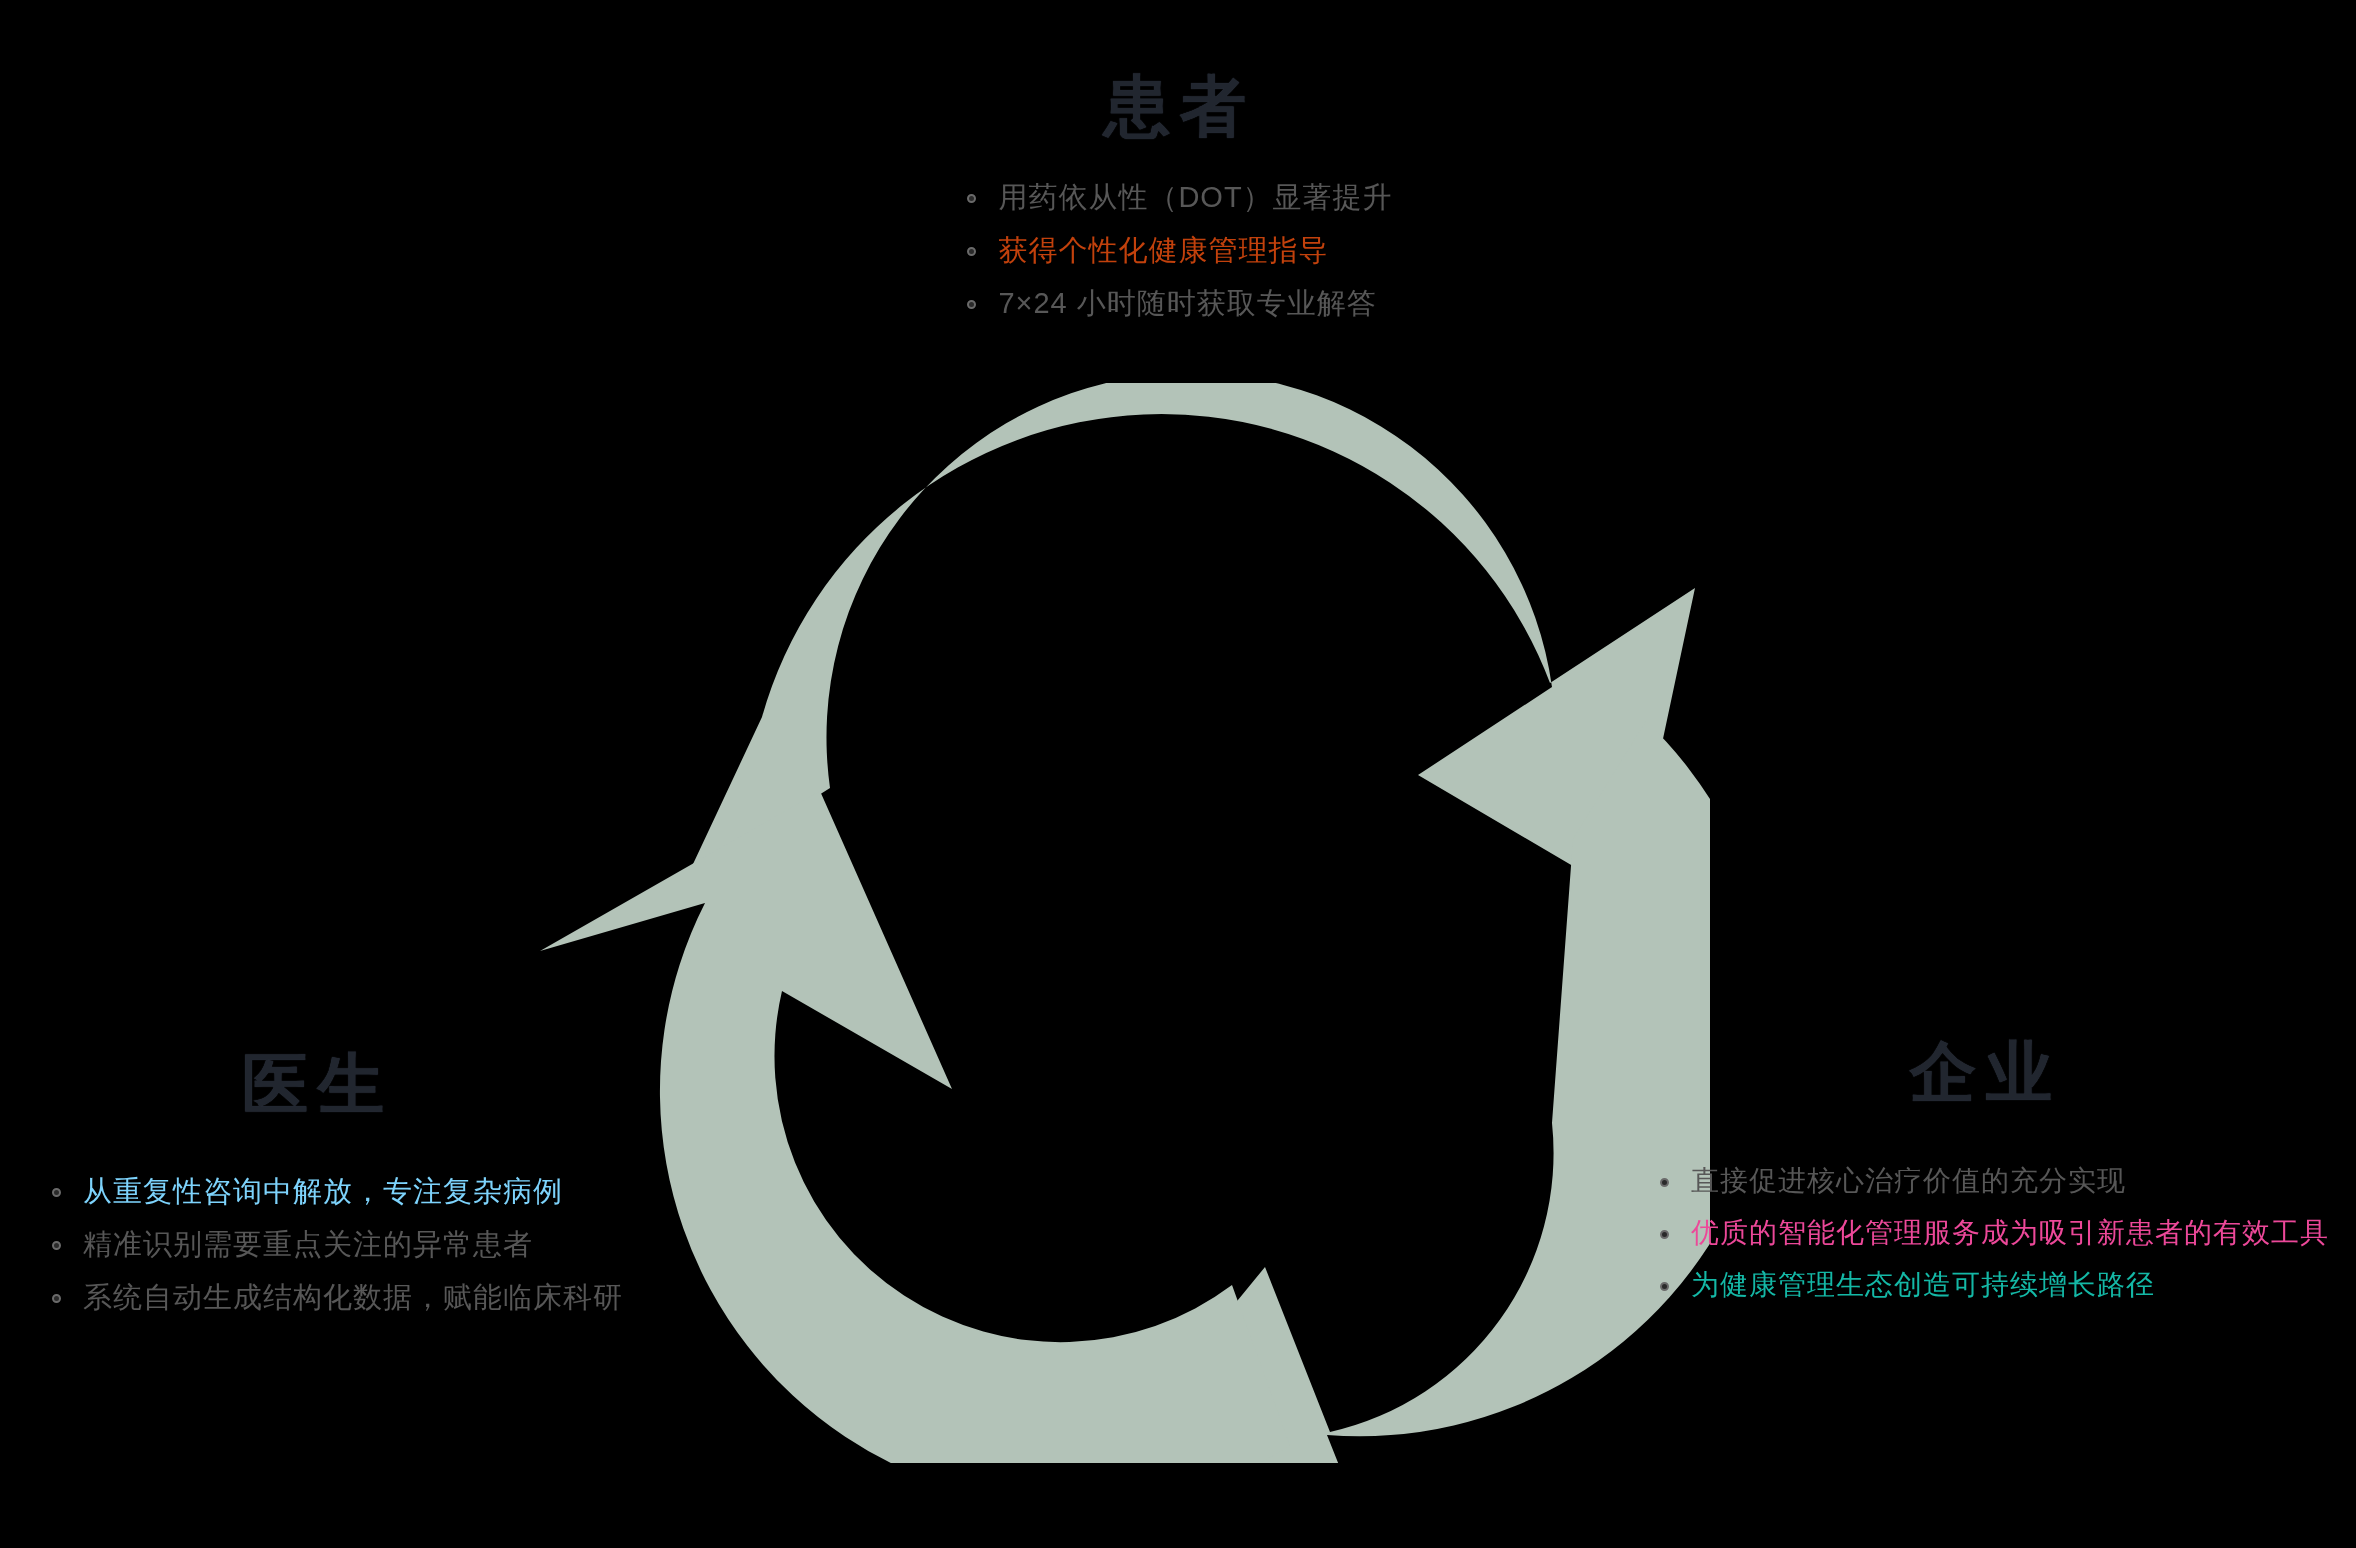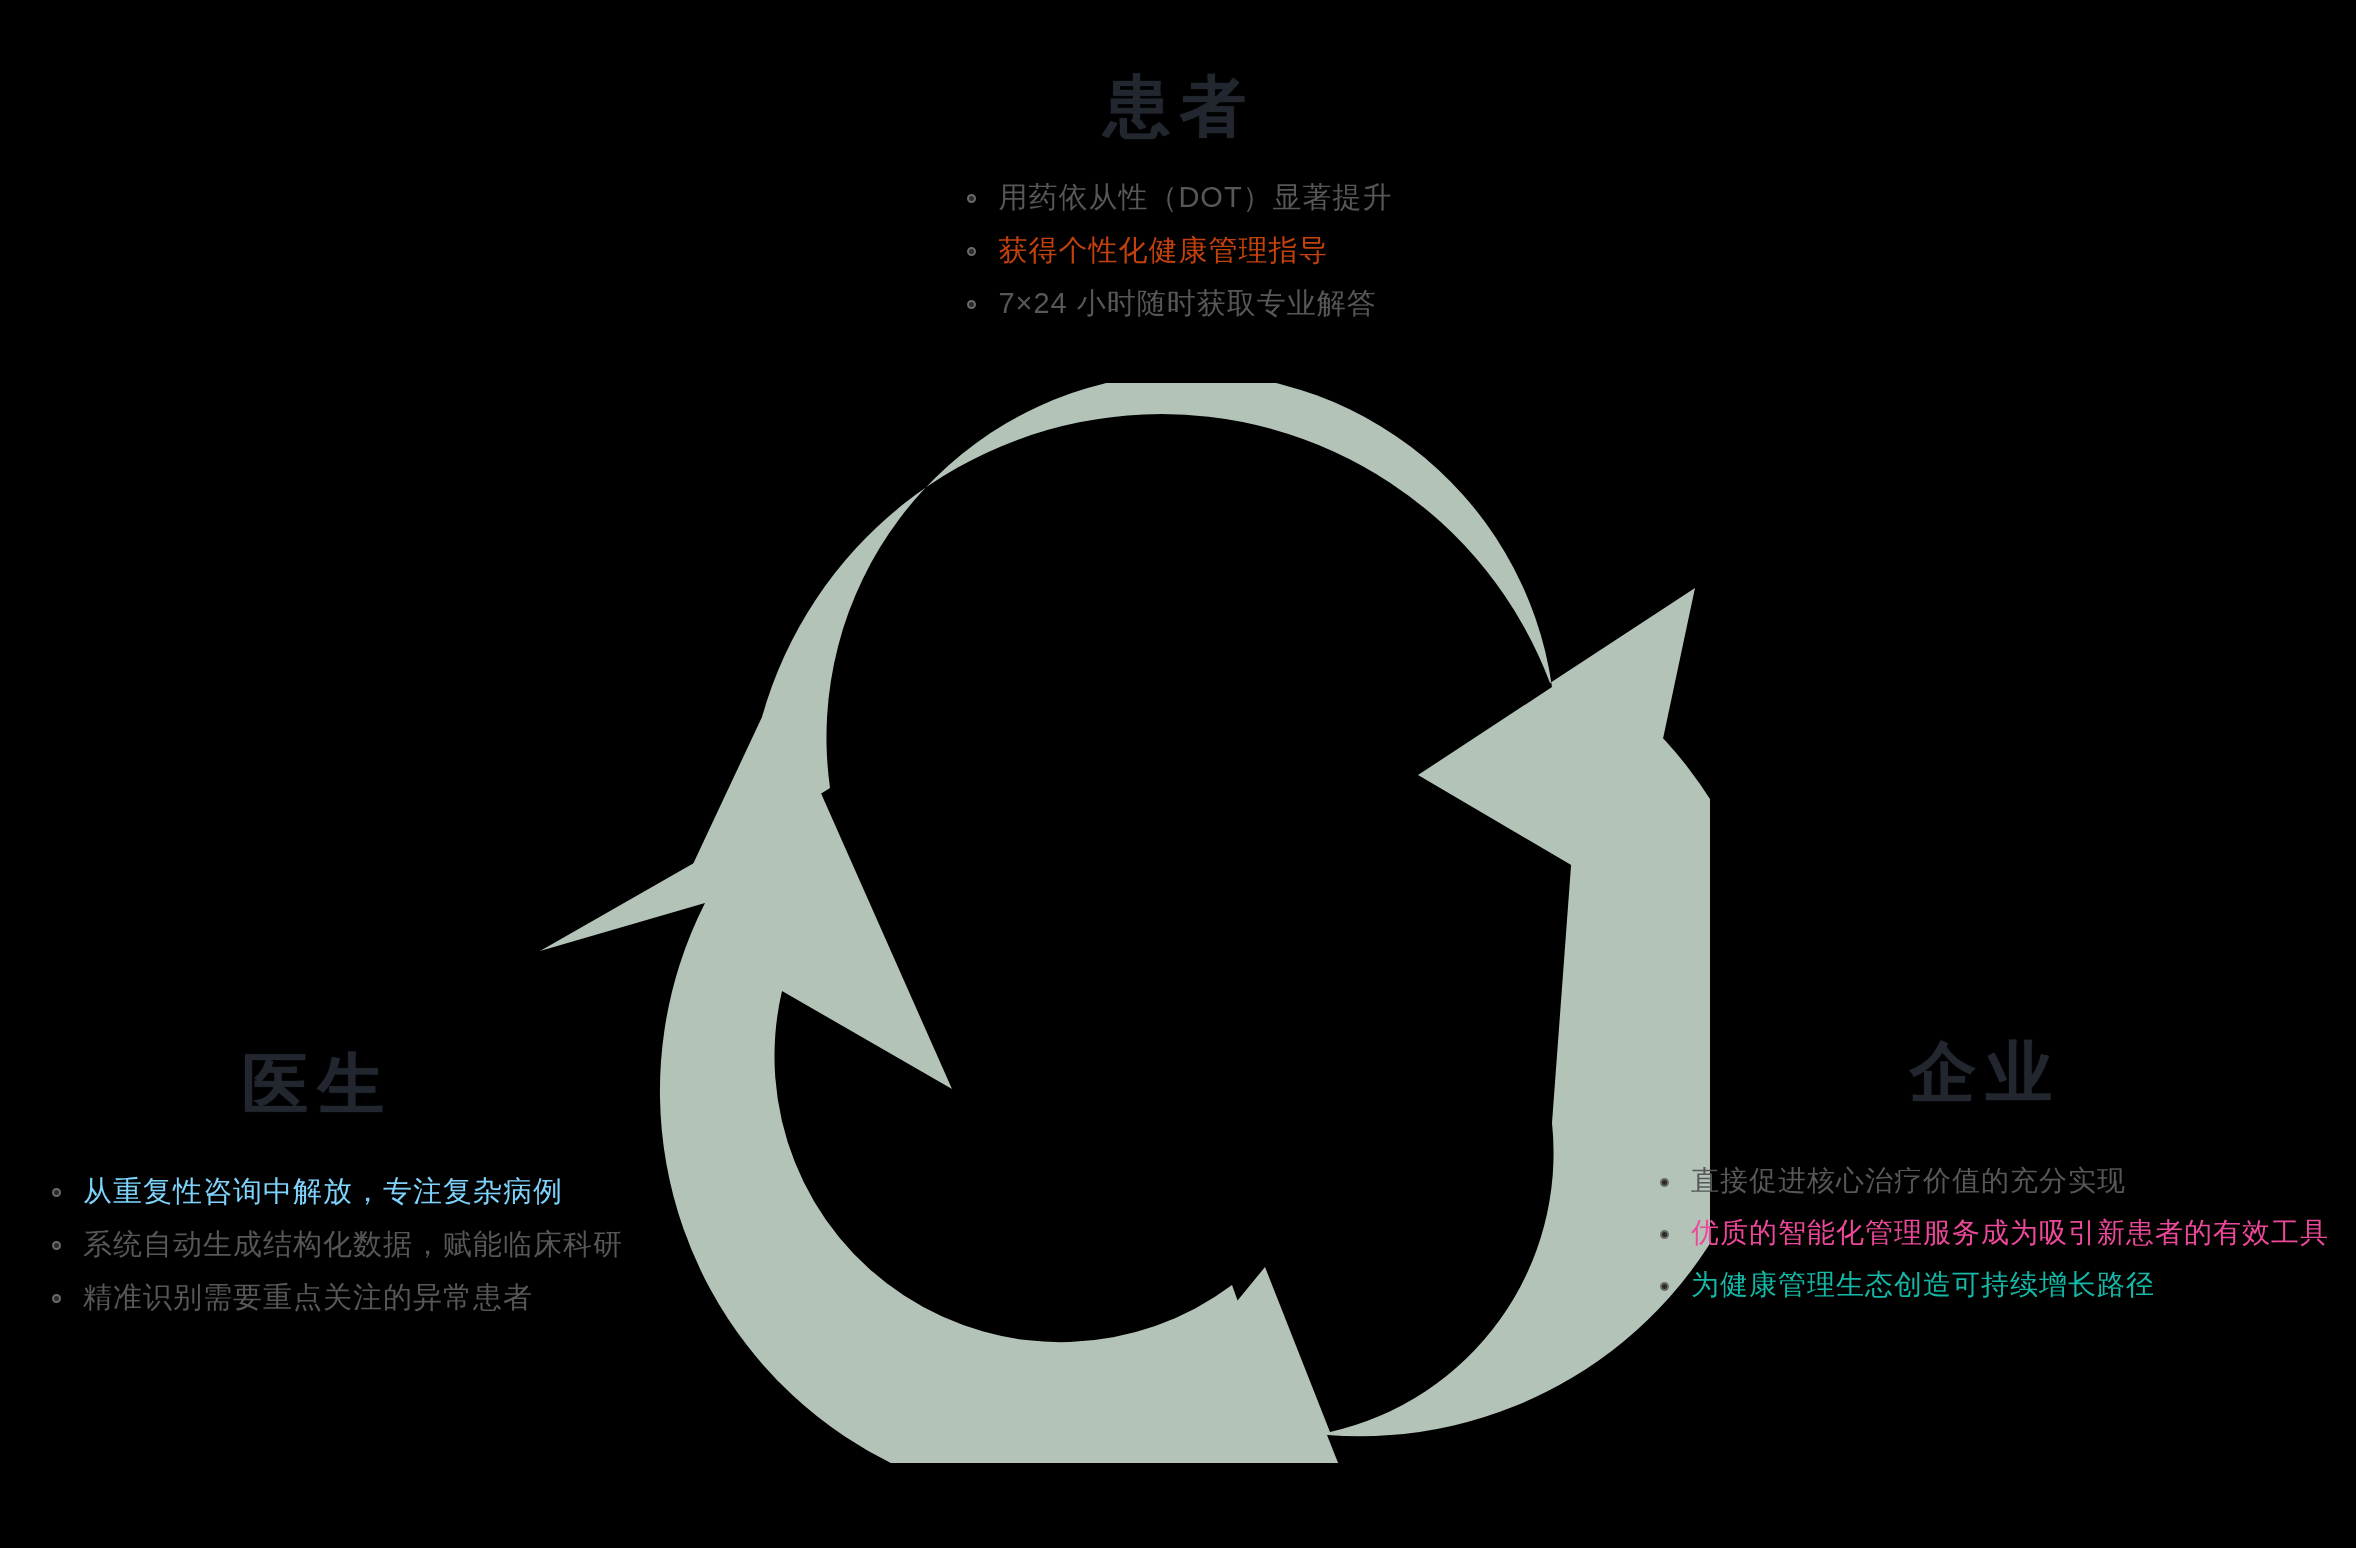--- a/index.html
+++ b/index.html
@@ -172,25 +172,25 @@
 
   <div class="group-block" id="group-doctor">
     <div class="group-title" style="color: rgb(33, 38, 47);">医生</div>
     <ul class="bullet-list">
       <li class="bullet-item">
         <span class="bullet-dot" style="border-color: rgb(106, 106, 106);"></span>
         <span class="bullet-text" style="color: #7dd3fc;">从重复性咨询中解放，专注复杂病例</span>
       </li>
       <li class="bullet-item">
         <span class="bullet-dot" style="border-color: rgb(106, 106, 106);"></span>
+        <span class="bullet-text" style="color: rgb(87, 87, 87);">精准识别需要重点关注的异常患者</span>
+      </li>
+      <li class="bullet-item">
+        <span class="bullet-dot" style="border-color: rgb(106, 106, 106);"></span>
         <span class="bullet-text" style="color: rgb(87, 87, 87);">系统自动生成结构化数据，赋能临床科研</span>
-      </li>
-      <li class="bullet-item">
-        <span class="bullet-dot" style="border-color: rgb(106, 106, 106);"></span>
-        <span class="bullet-text" style="color: rgb(87, 87, 87);">精准识别需要重点关注的异常患者</span>
       </li>
     </ul>
   </div>
 
   <div class="group-block" id="group-enterprise">
     <div class="group-title" style="color: rgb(33, 38, 47);">企业</div>
     <ul class="bullet-list">
       <li class="bullet-item">
         <span class="bullet-dot" style="border-color: rgb(106, 106, 106);"></span>
         <span class="bullet-text" style="color: rgb(87, 87, 87);">直接促进核心治疗价值的充分实现</span>

